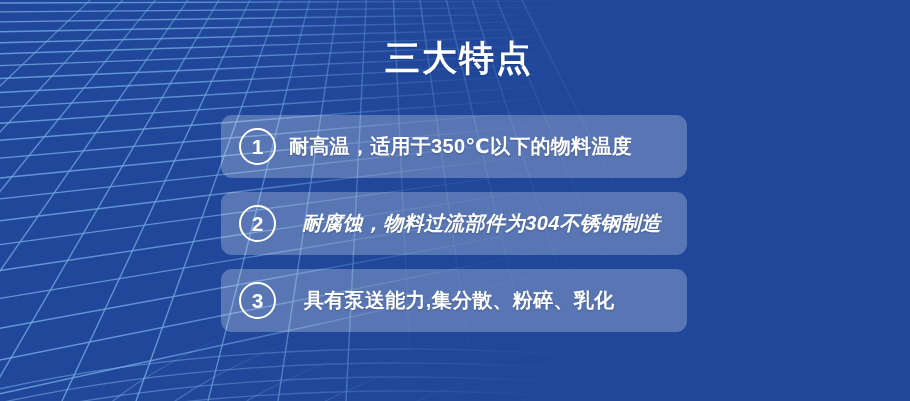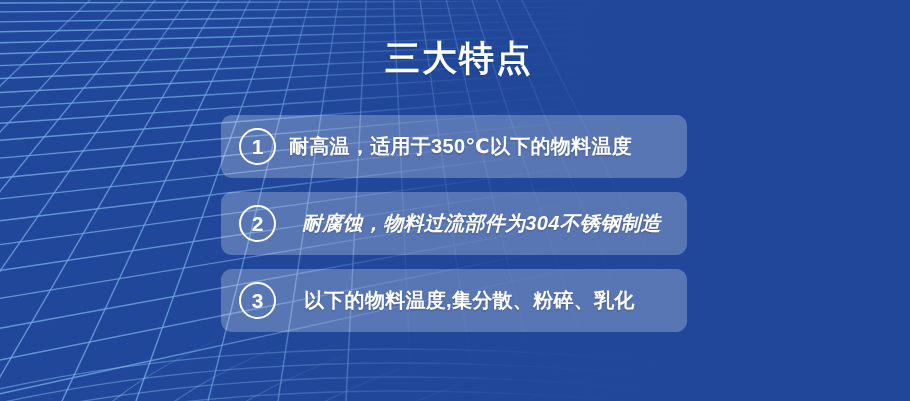--- a/index.html
+++ b/index.html
@@ -196,18 +196,18 @@
         <div class="feature-text">耐高温，适用于350℃以下的物料温度</div>
       </div>
 
       <div class="feature-row r2">
         <div class="badge">2</div>
         <div class="feature-text">耐腐蚀，物料过流部件为304不锈钢制造</div>
       </div>
 
       <div class="feature-row r3">
         <div class="badge">3</div>
-        <div class="feature-text">以下的物料温度,集分散、粉碎、乳化</div>
+        <div class="feature-text">具有泵送能力,集分散、粉碎、乳化</div>
       </div>
 
     </div>
   </div>
 </div>
 
 </body></html>

